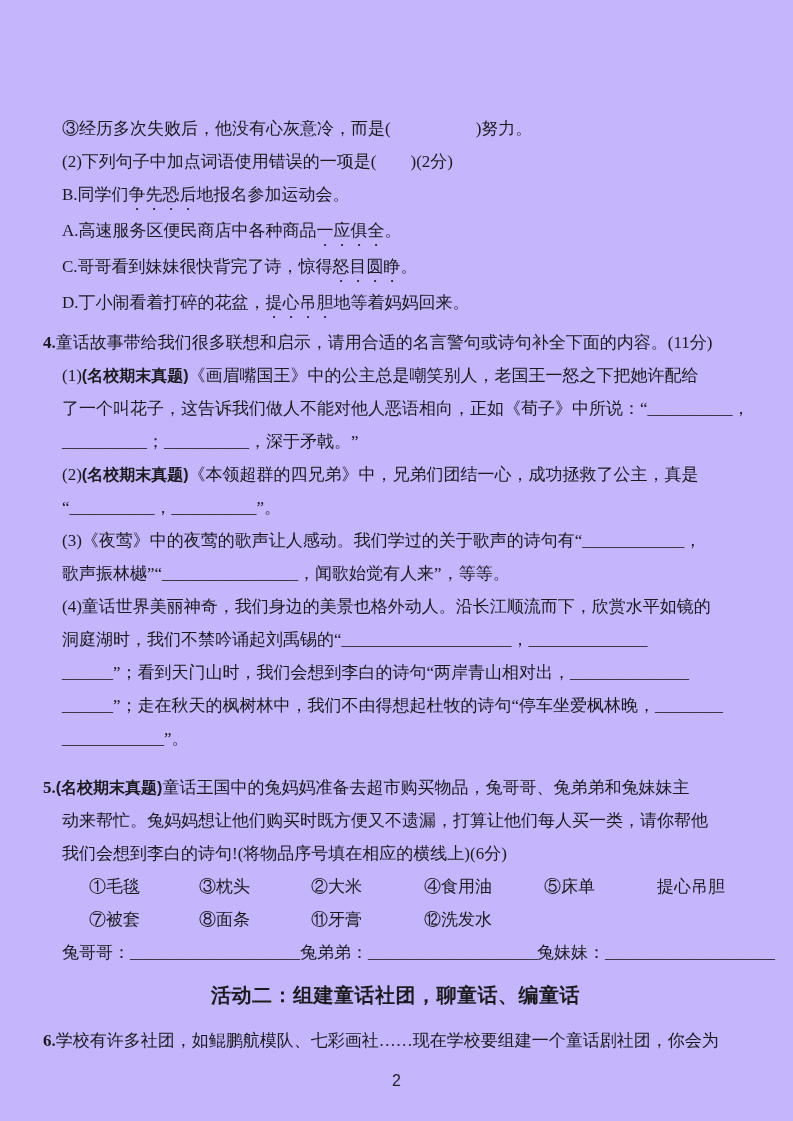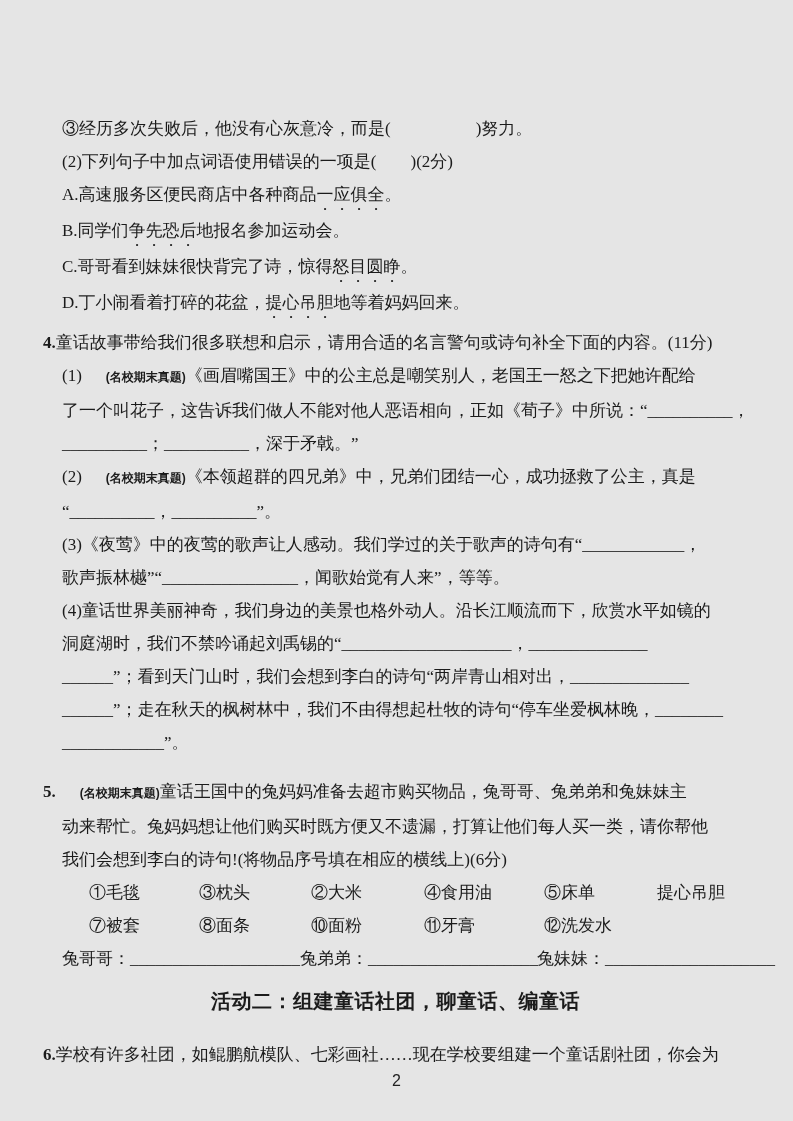--- a/index.html
+++ b/index.html
@@ -1,33 +1,33 @@
 <!DOCTYPE html>
 <html><head>
 <meta charset="utf-8">
 <style>
   * { margin:0; padding:0; box-sizing:border-box; }
   html,body { background:#ffffff; }
   .page {
     position:relative;
     width:793px; height:1121px;
-    background:#e5e5e5;
+    background:#c4b5fd;
     color:#1b1b1b;
     font-family:"Liberation Serif","DejaVu Serif",serif;
     font-size:17px;
     line-height:33px;
     overflow:hidden;
   }
   .content { padding:112px 45px 0 43px; }
   .line { white-space:nowrap; }
   .indent { margin-left:19px; }
   .num { font-weight:bold; }
   .tag {
     font-family:"Liberation Sans","DejaVu Sans",sans-serif;
-    font-weight:700; font-size:12px;padding-left:24px;
+    font-weight:700; font-size:16px;
   }
   .em-dots {
     -webkit-text-emphasis:filled dot #1b1b1b;
     -webkit-text-emphasis-position:under;
     text-emphasis:filled dot #1b1b1b;
     text-emphasis-position:under right;
   }
   .q4-block .line, .q2-block .line { }
   .q4-stem { margin-top:4px;font-family:Liberation Serif, serif; }
   .q5-block { margin-top:16px; }
@@ -40,41 +40,41 @@
   .answers-row { display:flex; white-space:nowrap;font-family:Liberation Serif, serif; }
   .answers-row .ans { display:inline-block; }
   .answers-row .ans:nth-child(1){ width:241px; }
   .answers-row .ans:nth-child(2){ width:237px; }
   .activity-heading {
     text-align:center;
     font-weight:700;
     font-size:20px;
     line-height:33px;
     margin-top:10px;
-    margin-bottom:20px;
+    margin-bottom:12px;
     letter-spacing:0.5px;
   }
   .page-number {
     position:absolute; left:0; right:0; bottom:24px;
     text-align:center;
     font-family:"Liberation Sans","DejaVu Sans",sans-serif;
     font-size:16px; color:#222;
   }
 </style>
 </head>
 <body>
 
 <div class="page">
   <div class="content">
 
     <div class="q2-block indent">
       <div class="line">③经历多次失败后，他没有心灰意冷，而是(　　　　　)努力。</div>
       <div class="line">(2)下列句子中加点词语使用错误的一项是(　　)(2分)</div>
+      <div class="line"><span>B.同学们</span><span class="em-dots">争先恐后</span><span>地报名参加运动会。</span></div>
       <div class="line"><span>A.高速服务区便民商店中各种商品</span><span class="em-dots">一应俱全</span><span>。</span></div>
-      <div class="line"><span>B.同学们</span><span class="em-dots">争先恐后</span><span>地报名参加运动会。</span></div>
       <div class="line"><span>C.哥哥看到妹妹很快背完了诗，惊得</span><span class="em-dots">怒目圆睁</span><span>。</span></div>
       <div class="line"><span>D.丁小闹看着打碎的花盆，</span><span class="em-dots">提心吊胆</span><span>地等着妈妈回来。</span></div>
     </div>
 
     <div class="q4-block">
       <div class="line q4-stem"><span class="num">4.</span><span>童话故事带给我们很多联想和启示，请用合适的名言警句或诗句补全下面的内容。(11分)</span></div>
 
       <div class="indent">
         <div class="line"><span>(1)</span><span class="tag">(名校期末真题)</span><span>《画眉嘴国王》中的公主总是嘲笑别人，老国王一怒之下把她许配给</span></div>
         <div class="line">了一个叫花子，这告诉我们做人不能对他人恶语相向，正如《荀子》中所说：“__________，</div>
@@ -109,21 +109,20 @@
         <span>①毛毯</span>
         <span>③枕头</span>
         <span>②大米</span>
         <span>④食用油</span>
         <span>⑤床单</span>
         <span>提心吊胆</span>
       </div>
       <div class="items-grid">
         <span>⑦被套</span>
         <span>⑧面条</span>
-        <span>⑩面粉</span>
         <span>⑪牙膏</span>
         <span>⑫洗发水</span>
       </div>
 
       <div class="answers-row indent">
         <span class="ans">兔哥哥：____________________</span>
         <span class="ans">兔弟弟：____________________</span>
         <span class="ans">兔妹妹：____________________</span>
       </div>
     </div>

